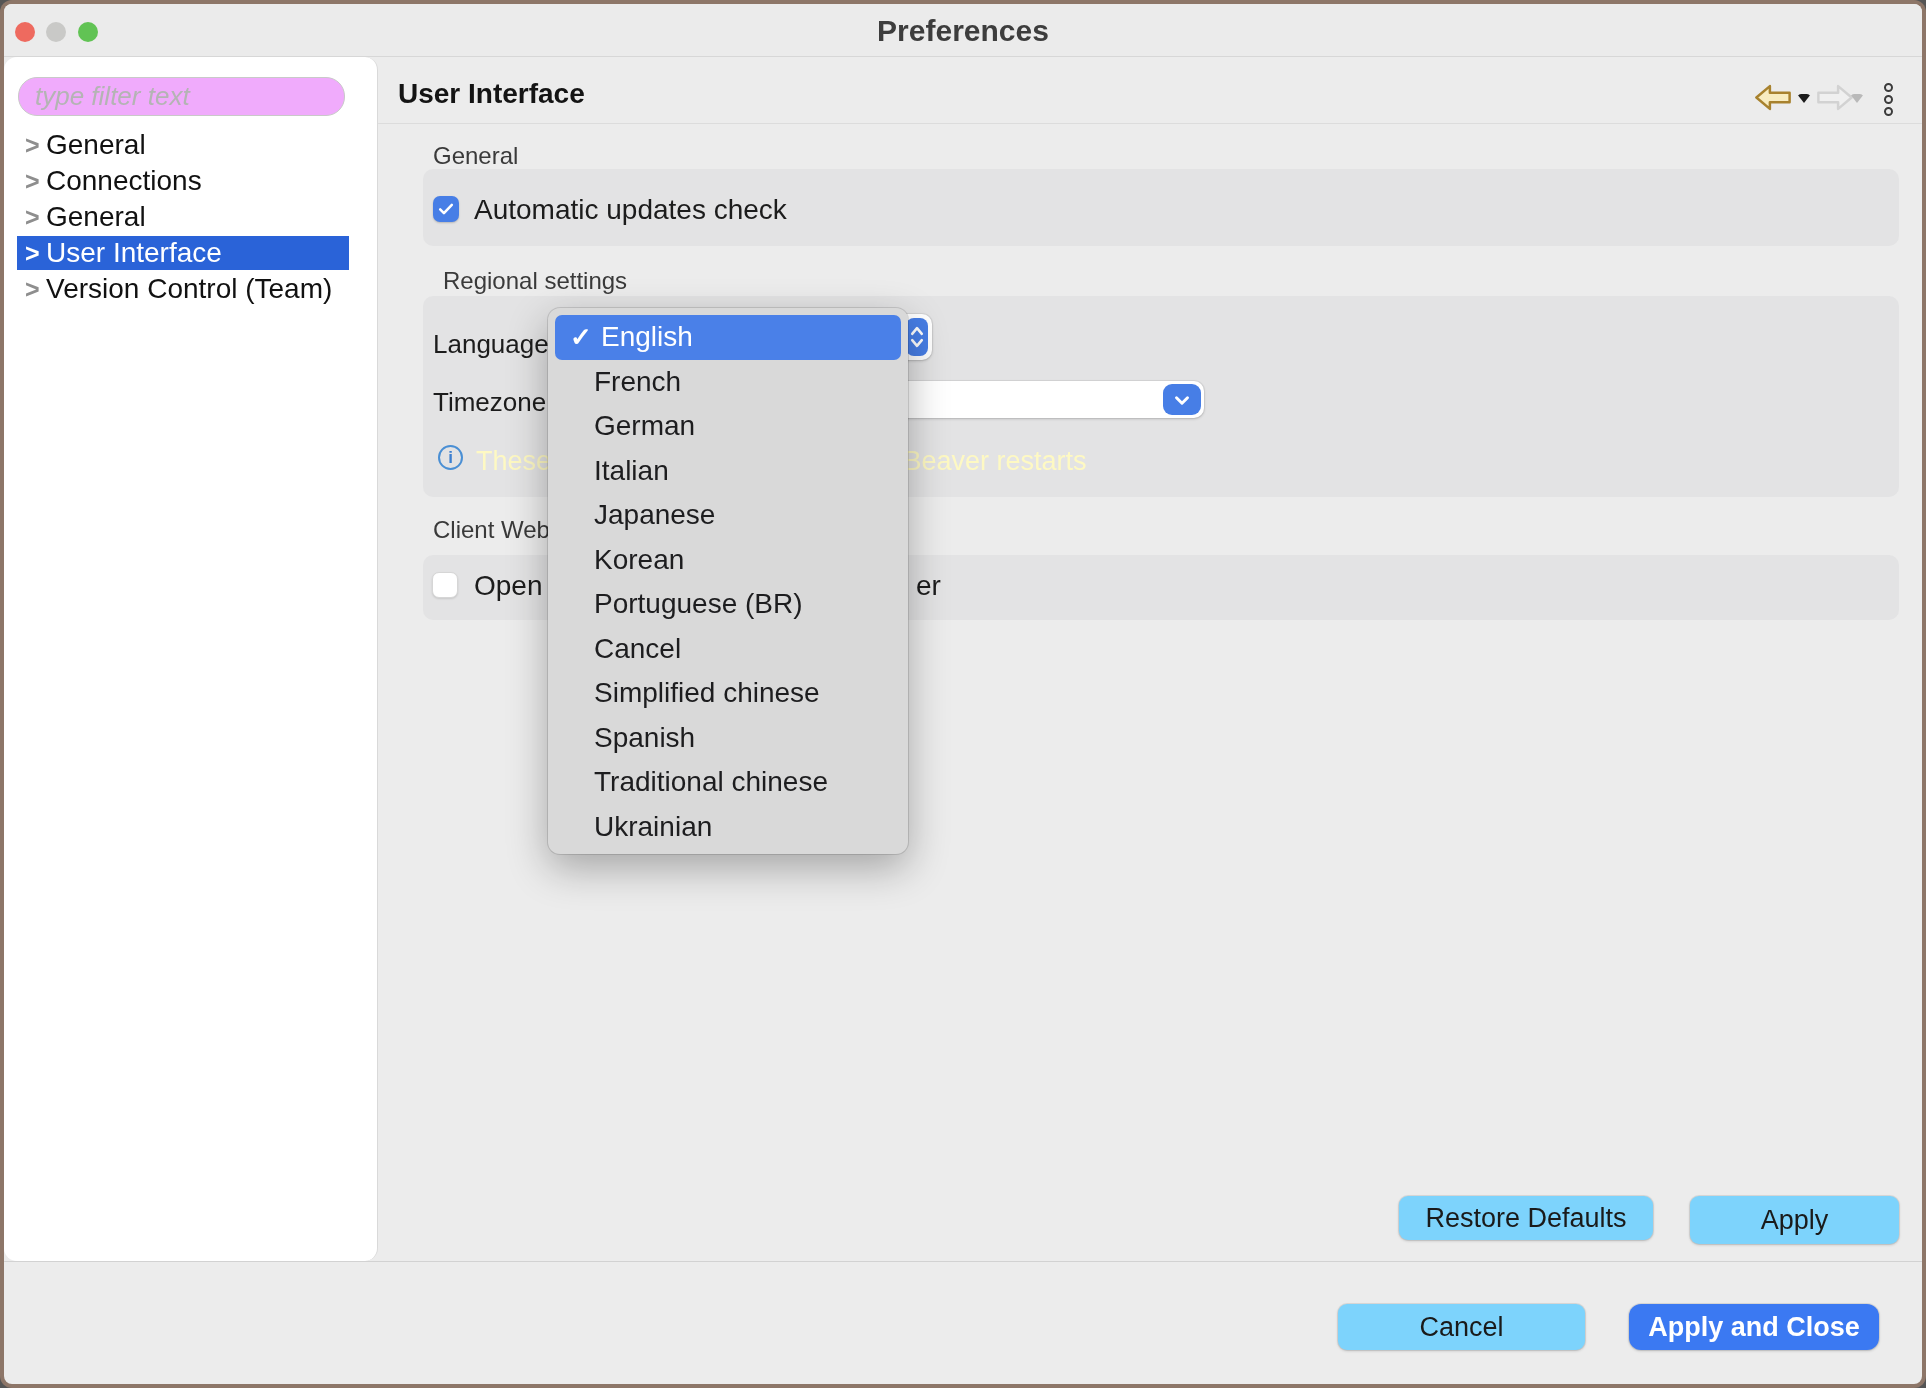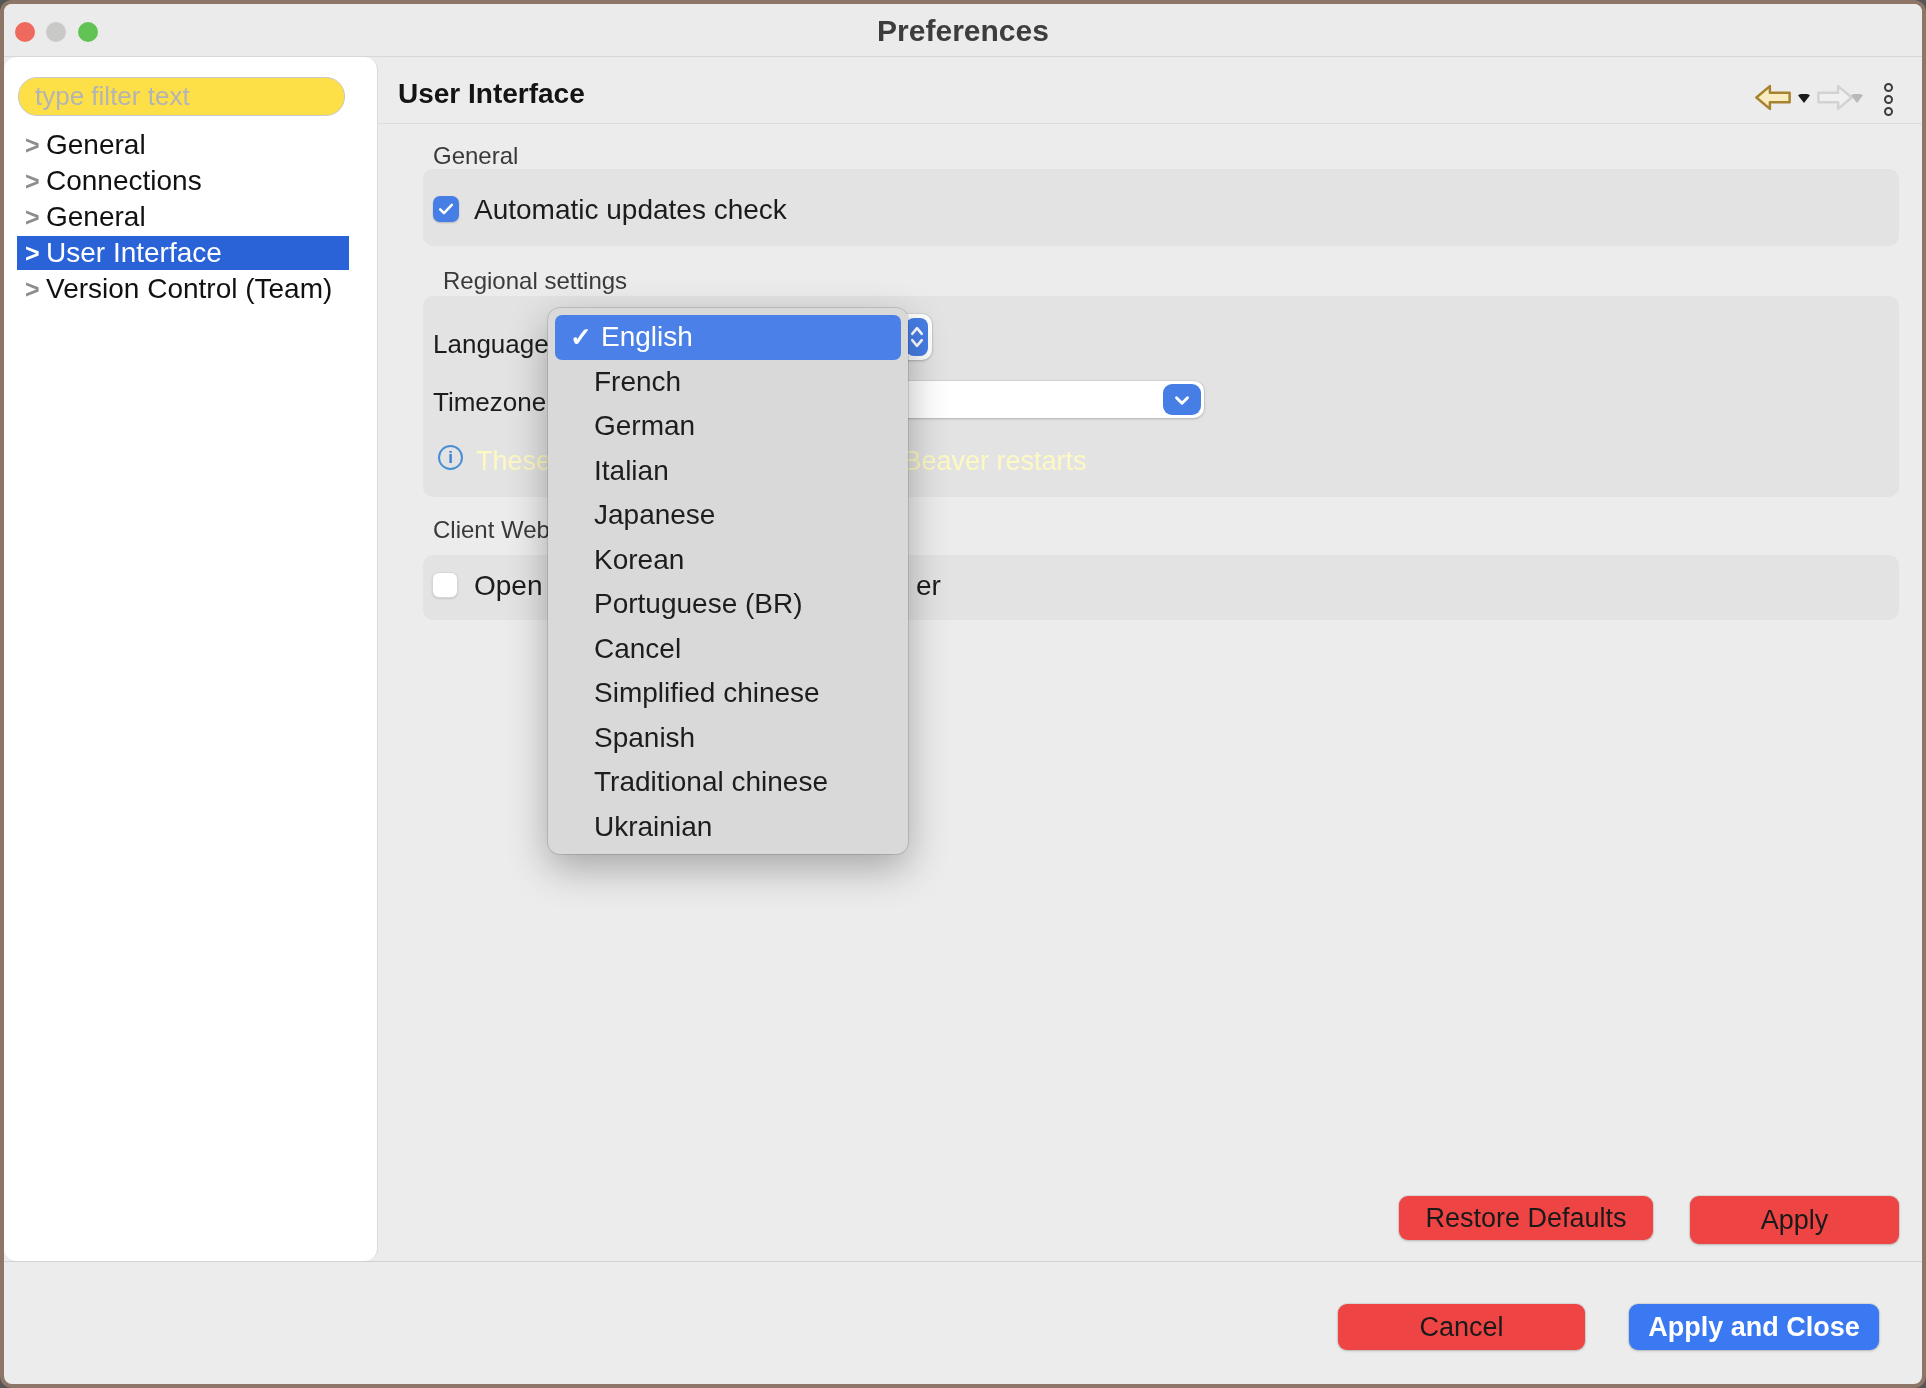--- a/index.html
+++ b/index.html
@@ -12,22 +12,22 @@
   #titlebar{left:4px;top:4px;width:1918px;height:53px;background:var(--titlebar_bg,#ebebeb);border-bottom:1px solid #d7d7d7;border-radius:8px 8px 0 0;}
   #title{left:4px;top:4px;width:1918px;height:53px;display:flex;align-items:center;justify-content:center;
          font-size:30px;font-weight:700;color:#3d3d3d;}
   .light{width:20px;height:20px;border-radius:50%;}
   #light-close{left:15px;top:22px;background:var(--light_red,#ee6a5f);}
   #light-min{left:46px;top:22px;background:var(--light_gray,#c9c9c7);}
   #light-zoom{left:78px;top:22px;background:var(--light_green,#61c354);}
 
   
   #sidebar{left:4px;top:57px;width:374px;height:1204px;background:var(--sidebar_bg,#fff);border-right:1px solid #d9d9d9;}
-  #filter-input{left:18px;top:77px;width:327px;height:39px;border:1.5px solid #c9c9c9;border-radius:19px;background:#fde047;
-                padding:0 16px;font-size:26px;color:#333;outline:none;}
+  #filter-input{left:18px;top:77px;width:327px;height:39px;border:1.5px solid #c9c9c9;border-radius:19px;background:#f0abfc;
+                padding:0 16px;font-size:26px;color:#333;outline:none;font-style:italic;}
   #filter-input::placeholder{color:#b4b4b4;}
   #tree{left:4px;top:127px;width:374px;}
   .tree-row{position:relative;height:36px;display:flex;align-items:center;cursor:default;}
   .tree-sel-bg{position:absolute;left:13px;right:29px;top:1px;bottom:1px;background:var(--tree_selection,#2a63d8);}
   .tr-chev{position:relative;margin-left:21px;width:21px;font-size:25px;font-weight:600;color:#8e8e8e;line-height:1;}
   .tr-label{position:relative;font-size:28px;color:#111;}
   .tree-row.selected .tr-chev,.tree-row.selected .tr-label{color:#fff;}
 
   
   #page-title{left:398px;top:94px;transform:translateY(-50%);font-size:28px;font-weight:700;color:#141414;}
@@ -56,21 +56,21 @@
 
   
   #language-menu{left:548px;top:308px;width:360px;height:546px;background:var(--menu_bg,#d9d9d9);
                  border-radius:12px;box-shadow:0 0 0 1px rgba(0,0,0,.12),0 14px 40px rgba(0,0,0,.3);
                  padding:7px 0 5px 0;z-index:10;}
   .menu-item{height:44.5px;display:flex;align-items:center;padding-left:46px;font-size:28px;color:#1d1d1f;cursor:default;}
   .menu-item.selected{margin:0 7px;padding-left:15px;background:var(--menu_selection,#4a80e8);border-radius:7px;color:#fff;}
   .mi-check{width:31px;font-size:26px;font-weight:600;}
 
   
-  .btn{display:flex;align-items:center;justify-content:center;font-size:27px;color:#1a1a1a;background:#ef4444;border-radius:9px;
+  .btn{display:flex;align-items:center;justify-content:center;font-size:27px;color:#1a1a1a;background:#7dd3fc;border-radius:9px;
        box-shadow:0 0 0 1px rgba(0,0,0,.07),0 1px 3px rgba(0,0,0,.18);cursor:default;}
   .btn.primary{background:var(--primary_button,#3b79f2);color:#fff;font-weight:700;}
   #bottom-divider{left:4px;top:1261px;width:1918px;height:1px;background:#d2d2d2;}
 </style>
 </head>
 <body>
 
 <div id="screen">
   <div id="bg"></div>
 
@@ -205,14 +205,14 @@
         <span>Ukrainian</span>
       </div>
     </div>
 
   <div class="abs btn" style="left:1399px;top:1196px;width:254px;height:44px;">Restore Defaults</div>
   <div class="abs btn" style="left:1690px;top:1196px;width:209px;height:48px;">Apply</div>
 
   <div class="abs" id="bottom-divider"></div>
 
   <div class="abs btn" style="left:1338px;top:1304px;width:247px;height:46px;">Cancel</div>
-  <div class="abs btn primary" style="left:1629px;top:1304px;width:250px;height:46px;">Apply and Close</div>
+  <div class="abs btn primary" style="left:1629px;top:1304px;width:250px;height:46px;border-radius:12px;">Apply and Close</div>
 </div>
 
 </body></html>

